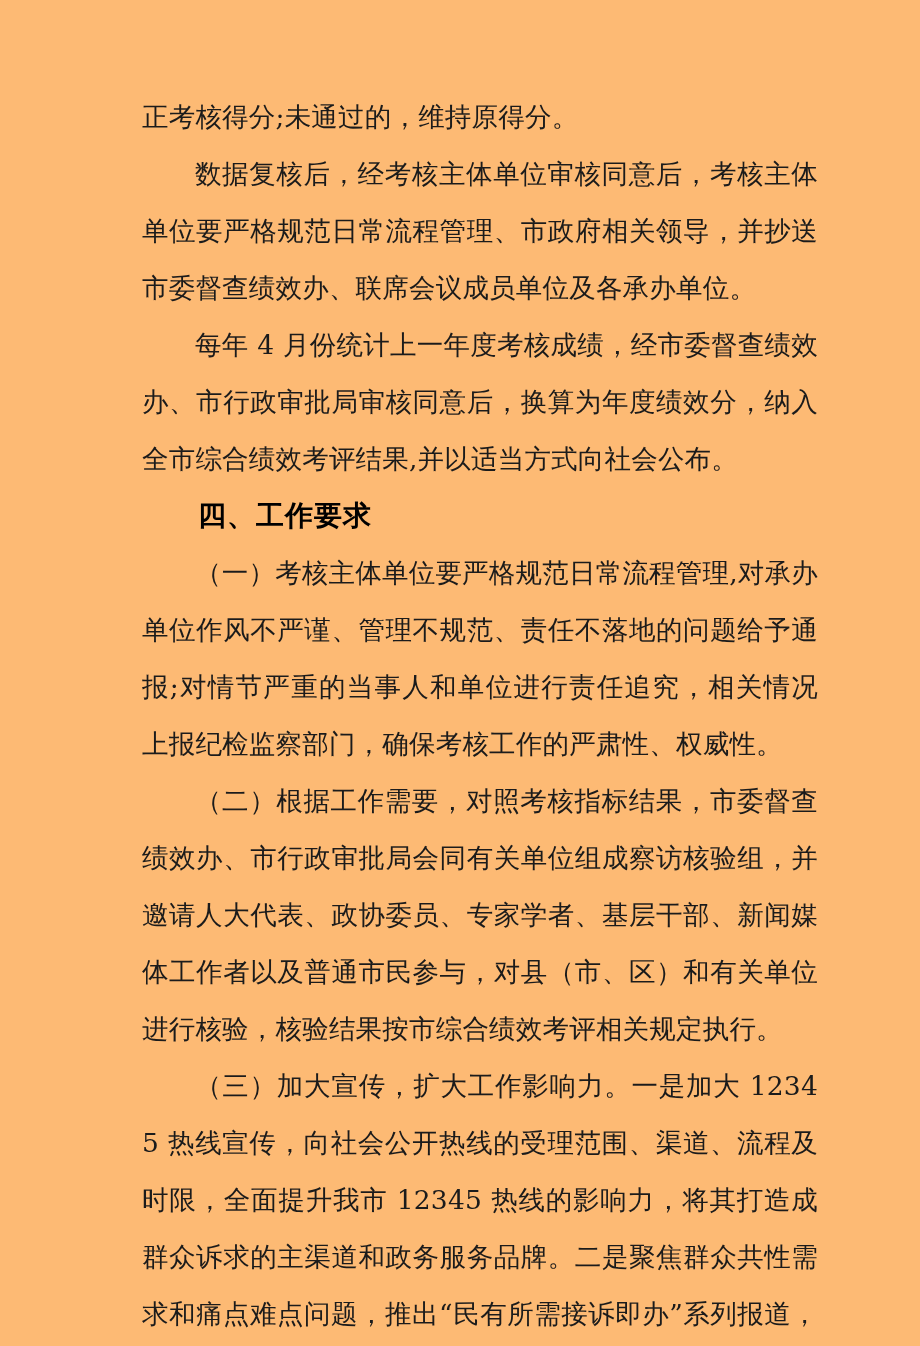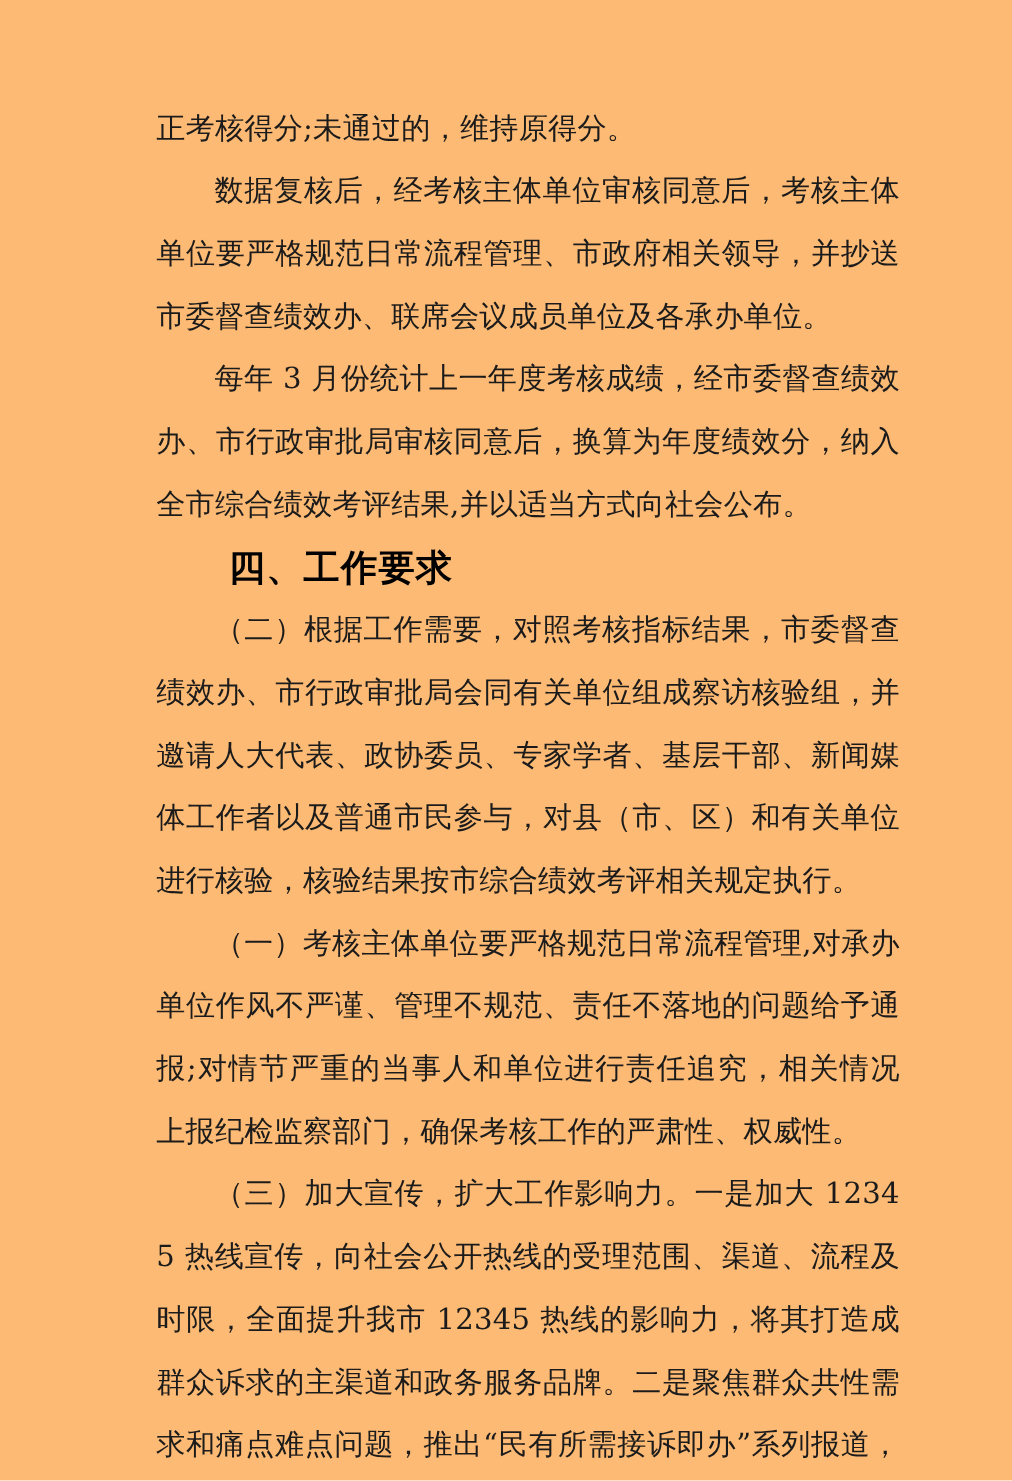--- a/index.html
+++ b/index.html
@@ -33,21 +33,21 @@
     text-align-last: left;
     margin: 0;
     color: #1b1b1b;
     letter-spacing: 0.2px;
     word-break: break-all;
   }
   .para.indent {
     text-indent: 2em;
   }
   .heading {
-    font-size: 33px;
+    font-size: 28px;
     line-height: 57px;
     margin: 0;
     font-weight: bold;
     text-indent: 2em;
     color: #000000;
     font-family: "DejaVu Sans", "Liberation Sans", sans-serif;
     letter-spacing: 1px;
   }
   .para.listnum {
     text-indent: 2em;
@@ -58,24 +58,24 @@
 <body>
 
 <div class="page">
   <div class="content">
 
     <p class="para">正考核得分;未通过的，维持原得分。</p>
 
     <p class="para indent">数据复核后，经考核主体单位审核同意后，考核主体单位要严格规范日常流程管理、市政府相关领导，并抄送市委督查绩效办、联席会议成员单位及各承办单位。</p>
 
 
-    <p class="para indent">每年 3 月份统计上一年度考核成绩，经市委督查绩效办、市行政审批局审核同意后，换算为年度绩效分，纳入全市综合绩效考评结果,并以适当方式向社会公布。</p>
+    <p class="para indent">每年 4 月份统计上一年度考核成绩，经市委督查绩效办、市行政审批局审核同意后，换算为年度绩效分，纳入全市综合绩效考评结果,并以适当方式向社会公布。</p>
 
     <p class="heading">四、工作要求</p>
 
+    <p class="para indent">（一）考核主体单位要严格规范日常流程管理,对承办单位作风不严谨、管理不规范、责任不落地的问题给予通报;对情节严重的当事人和单位进行责任追究，相关情况上报纪检监察部门，确保考核工作的严肃性、权威性。</p>
+
     <p class="para indent">（二）根据工作需要，对照考核指标结果，市委督查绩效办、市行政审批局会同有关单位组成察访核验组，并邀请人大代表、政协委员、专家学者、基层干部、新闻媒体工作者以及普通市民参与，对县（市、区）和有关单位进行核验，核验结果按市综合绩效考评相关规定执行。</p>
-
-    <p class="para indent">（一）考核主体单位要严格规范日常流程管理,对承办单位作风不严谨、管理不规范、责任不落地的问题给予通报;对情节严重的当事人和单位进行责任追究，相关情况上报纪检监察部门，确保考核工作的严肃性、权威性。</p>
 
     <p class="para indent">（三）加大宣传，扩大工作影响力。一是加大 12345 热线宣传，向社会公开热线的受理范围、渠道、流程及时限，全面提升我市 12345 热线的影响力，将其打造成群众诉求的主渠道和政务服务品牌。二是聚焦群众共性需求和痛点难点问题，推出“民有所需接诉即办”系列报道，选取优</p>
 
   </div>
 </div>
 
 </body></html>

